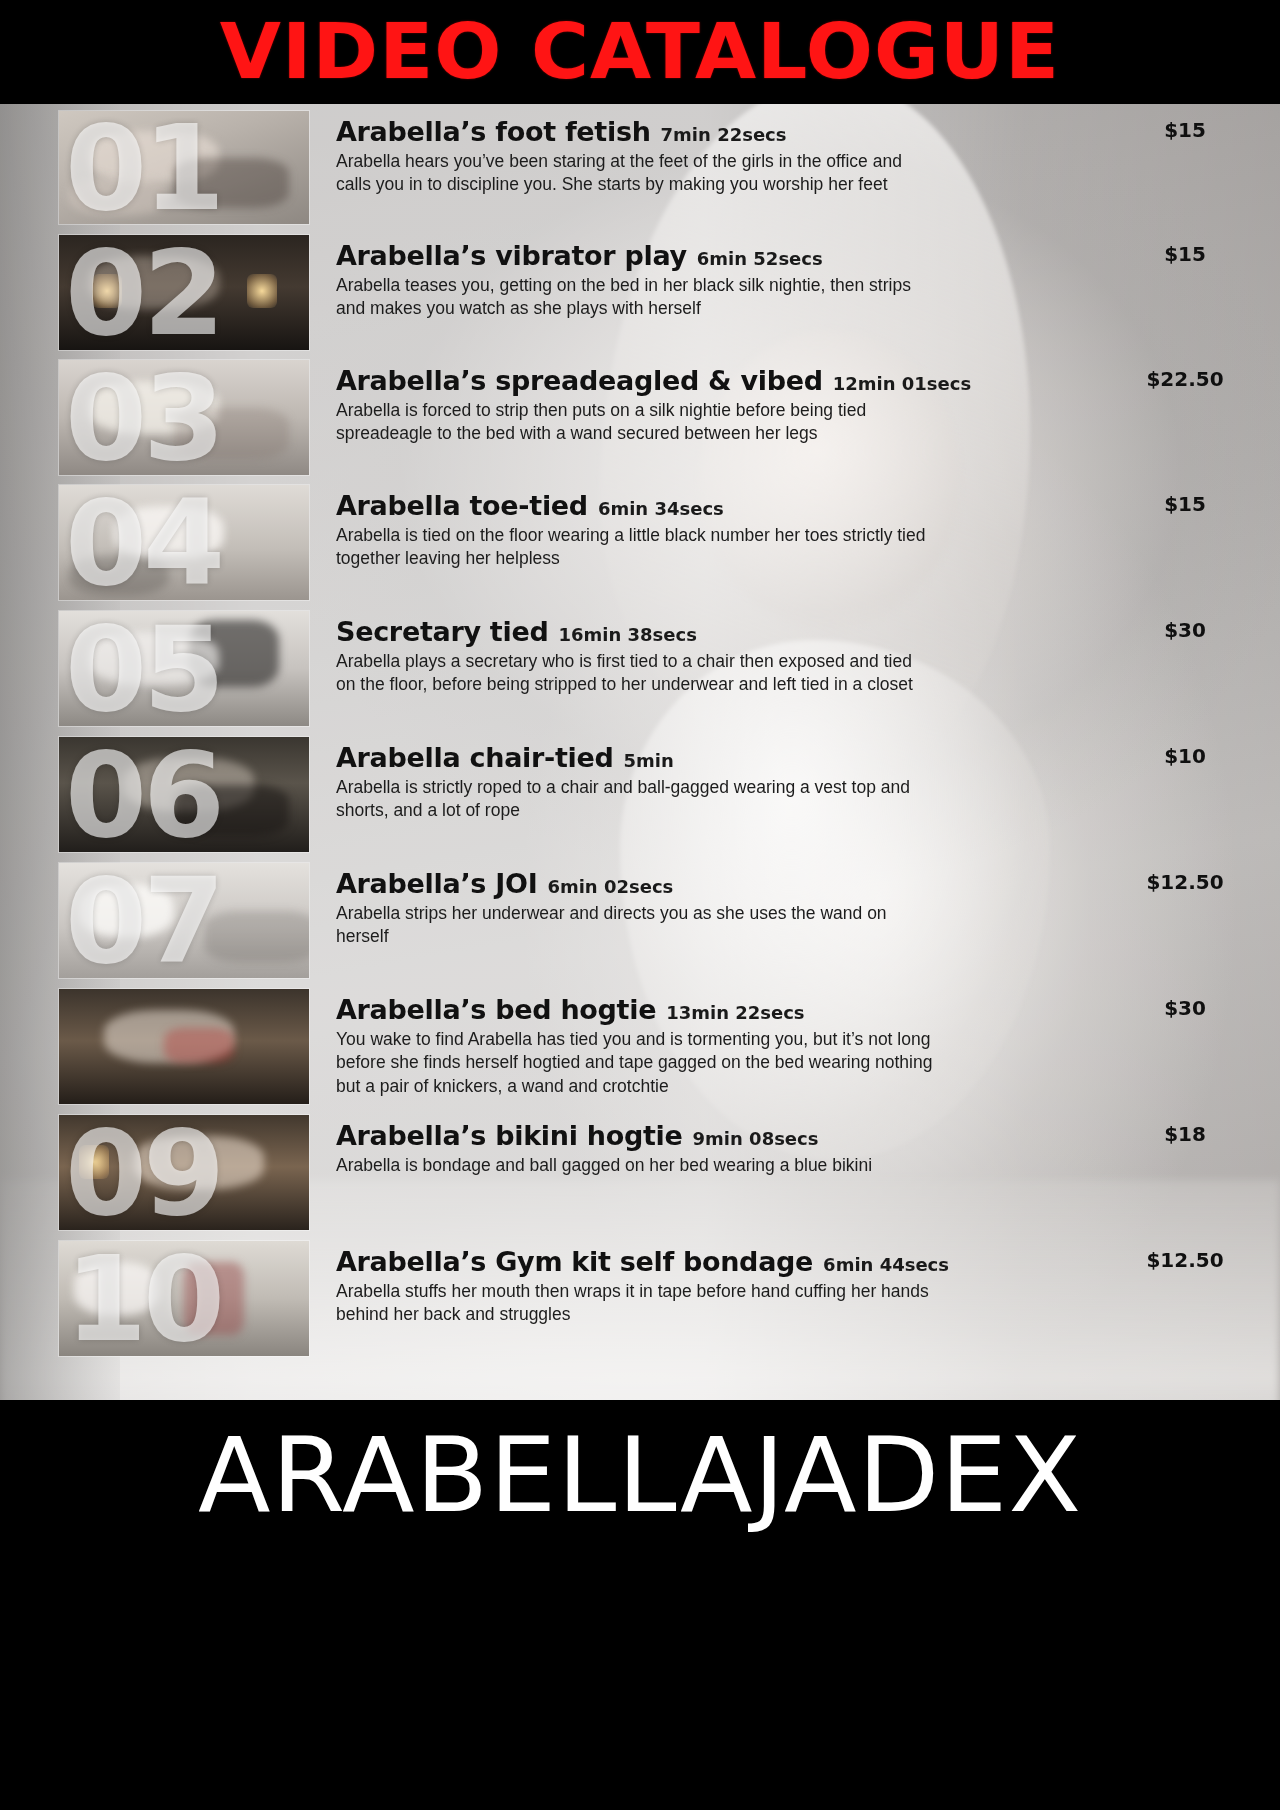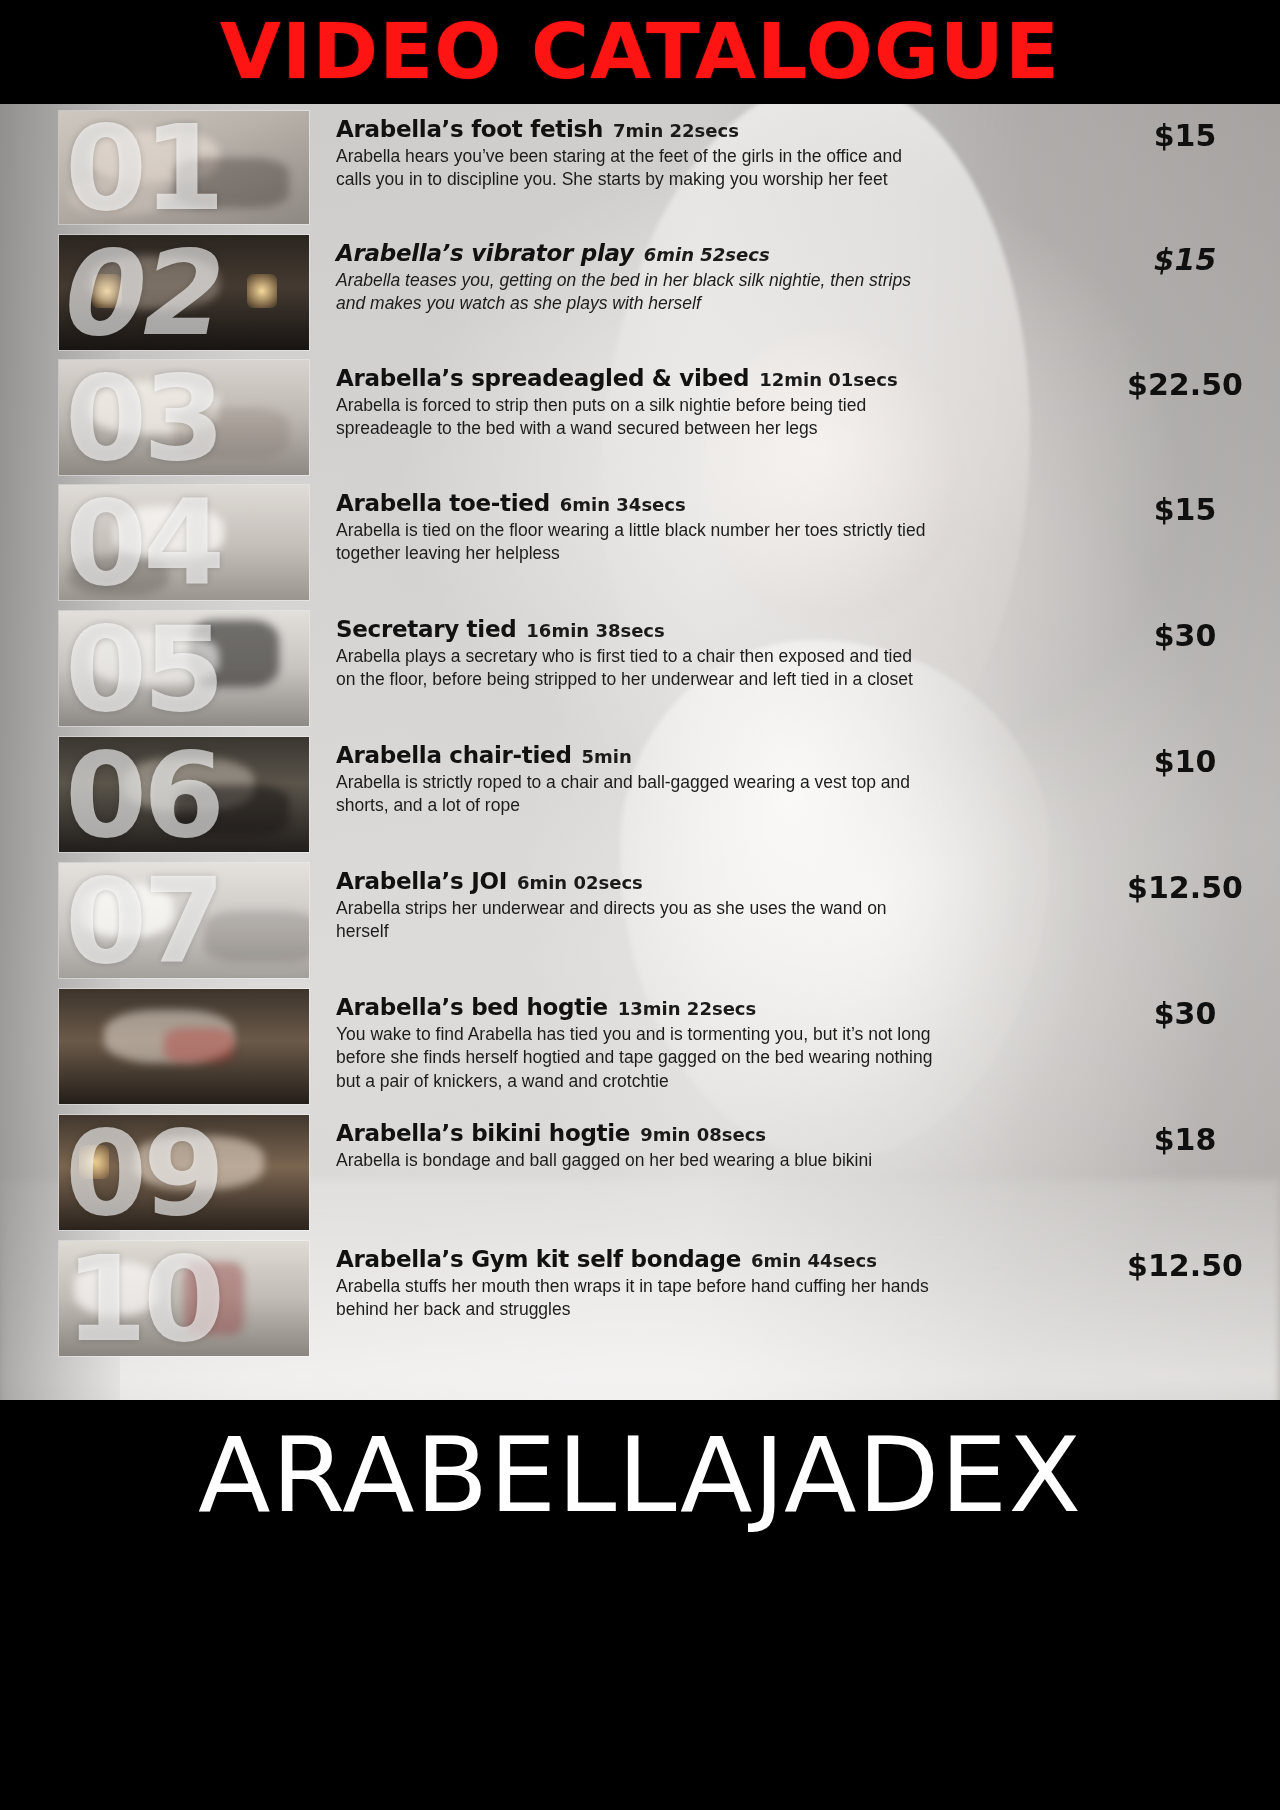--- a/index.html
+++ b/index.html
@@ -142,21 +142,21 @@
   }
   .title-line {
     display: flex;
     align-items: baseline;
     flex-wrap: wrap;
     gap: 10px;
   }
   .title {
     font-family: "DejaVu Sans", sans-serif;
     font-weight: 700;
-    font-size: 23px;
+    font-size: 27px;
     color: #111;
     letter-spacing: -0.3px;
   }
   .duration {
     font-family: "DejaVu Sans", sans-serif;
     font-weight: 700;
     font-size: 18px;
     color: #1a1a1a;
   }
   .desc {
@@ -165,21 +165,21 @@
     font-size: 17.5px;
     line-height: 1.33;
     color: #1c1c1c;
     max-width: 600px;
   }
   .price {
     flex: 0 0 190px;
     text-align: center;
     font-family: "DejaVu Sans", sans-serif;
     font-weight: 700;
-    font-size: 30px;
+    font-size: 20px;
     color: #101010;
     padding-top: 8px;
   }
 
   
   .sc1 { background: linear-gradient(160deg,#cfc8c0 0%,#b9b2ab 40%,#8e8882 100%); }
   .sc2 { background: linear-gradient(180deg,#2b2520 0%,#443a31 45%,#171412 100%); }
   .sc3 { background: linear-gradient(180deg,#d9d4cf 0%,#bdb7b1 50%,#8f8984 100%); }
   .sc4 { background: linear-gradient(180deg,#dfdbd6 0%,#c3beb8 55%,#9b958f 100%); }
   .sc5 { background: linear-gradient(180deg,#e2dfdb 0%,#c7c3bf 50%,#8d8984 100%); }
@@ -292,21 +292,21 @@
       <div class="info">
         <div class="title-line">
           <span class="title">Arabella’s foot fetish</span>
           <span class="duration">7min 22secs</span>
         </div>
         <div class="desc">Arabella hears you’ve been staring at the feet of the girls in the office and calls you in to discipline you. She starts by making you worship her feet</div>
       </div>
       <div class="price">$15</div>
     </div>
 
-    <div class="row" style="margin-top:9px;font-style:italic;">
+    <div class="row" style="margin-top:9px;">
       <div class="thumb" style="height:117px;">
         <div class="thumb-img sc2">
           <div class="lampL"></div>
             <div class="lampR"></div>
           <div class="blobA" style="background:rgba(230,215,200,0.35);"></div>
         </div>
         <div class="thumb-num">02</div>
       </div>
       <div class="info">
         <div class="title-line">

